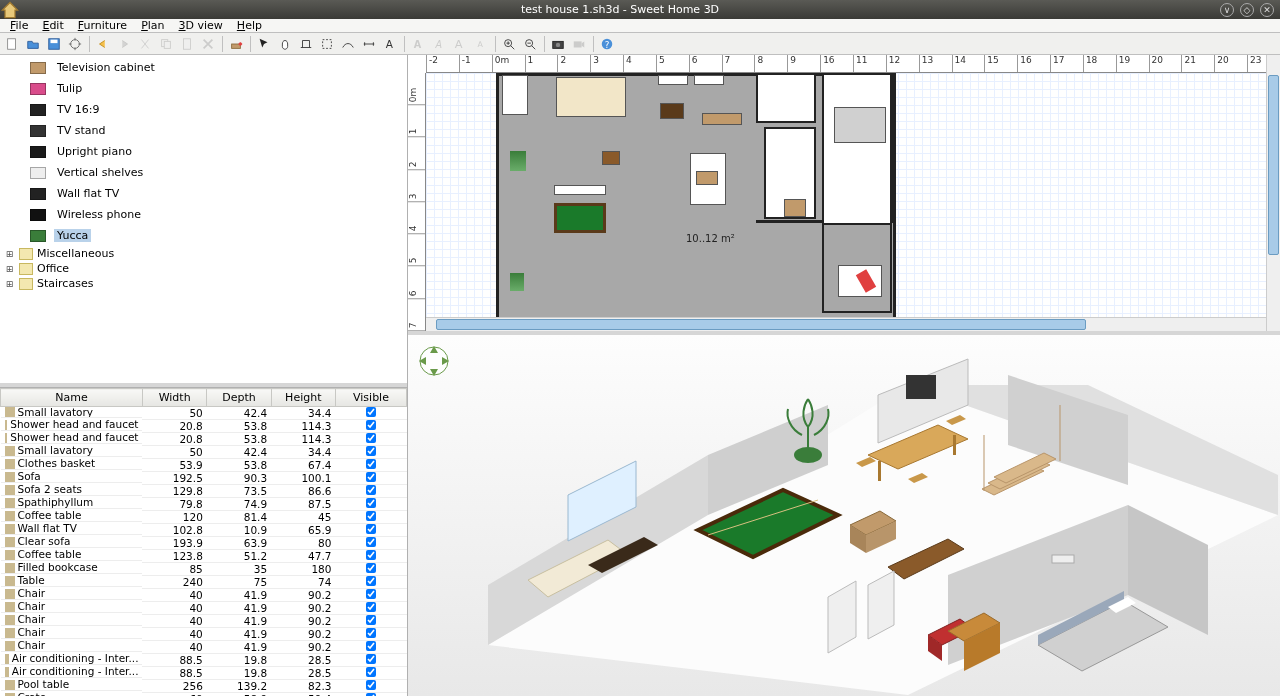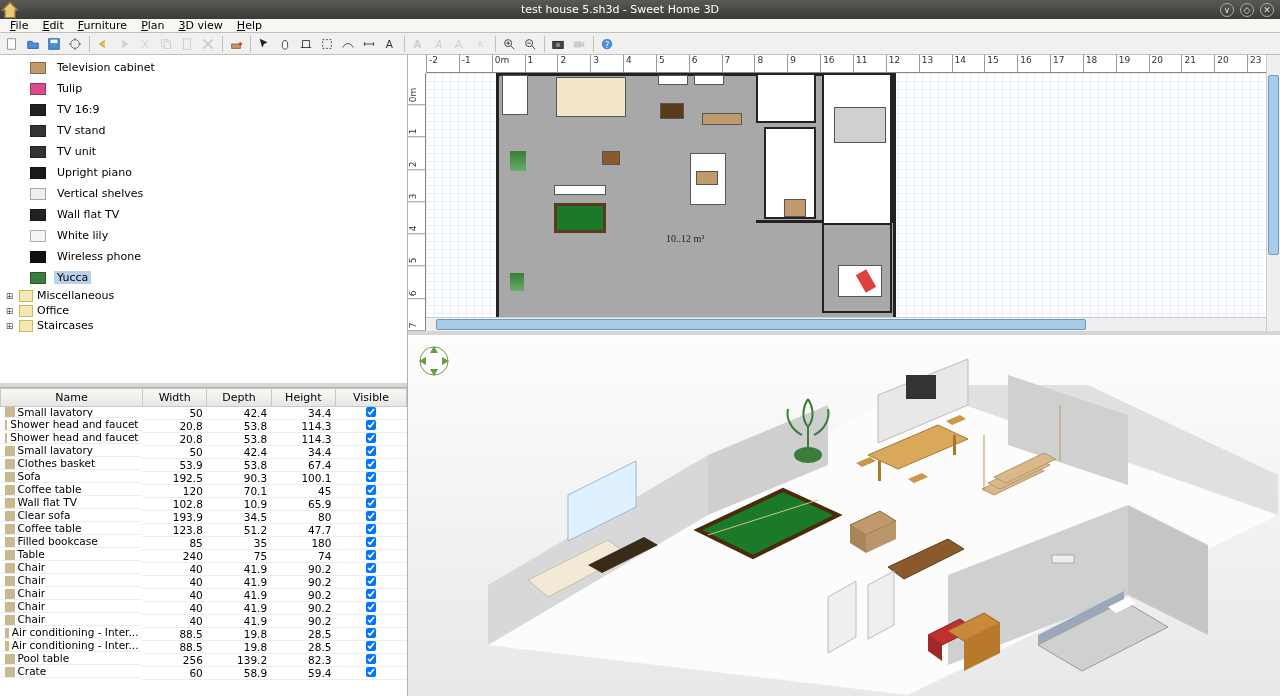--- a/index.html
+++ b/index.html
@@ -86,21 +86,21 @@
 </style>
 </head>
 <body>
 
 <div class="titlebar">
   <div class="icon">
     <svg viewBox="0 0 16 16">
         <path d="M2 8 L8 2 L14 8 L12 8 L12 14 L4 14 L4 8 Z" fill="#e8c97a" stroke="#a07a30"></path>
       </svg>
   </div>
-  <div class="title">test house 5.sh3d - Sweet Home 3D</div>
+  <div class="title">test house 1.sh3d - Sweet Home 3D</div>
   <div class="wc">
     <span>∨</span>
     <span>◇</span>
     <span>✕</span>
   </div>
 </div>
 
 <div class="menubar">
   <span><u>F</u>ile</span>
   <span><u>E</u>dit</span>
@@ -290,47 +290,35 @@
           <span class="lbl">TV 16:9</span>
         </div>
         <div class="tree-item">
           <span class="ico">
             <span style="display:inline-block;width:16px;height:12px;background:#333;border:1px solid rgba(0,0,0,.3)"></span>
           </span>
           <span class="lbl">TV stand</span>
         </div>
         <div class="tree-item">
           <span class="ico">
-            <span style="display:inline-block;width:16px;height:12px;background:#333;border:1px solid rgba(0,0,0,.3)"></span>
-          </span>
-          <span class="lbl">TV unit</span>
-        </div>
-        <div class="tree-item">
-          <span class="ico">
             <span style="display:inline-block;width:16px;height:12px;background:#1a1a1a;border:1px solid rgba(0,0,0,.3)"></span>
           </span>
           <span class="lbl">Upright piano</span>
         </div>
         <div class="tree-item">
           <span class="ico">
             <span style="display:inline-block;width:16px;height:12px;background:#eee;border:1px solid rgba(0,0,0,.3)"></span>
           </span>
           <span class="lbl">Vertical shelves</span>
         </div>
         <div class="tree-item">
           <span class="ico">
             <span style="display:inline-block;width:16px;height:12px;background:#222;border:1px solid rgba(0,0,0,.3)"></span>
           </span>
           <span class="lbl">Wall flat TV</span>
-        </div>
-        <div class="tree-item">
-          <span class="ico">
-            <span style="display:inline-block;width:16px;height:12px;background:#f5f5f5;border:1px solid rgba(0,0,0,.3)"></span>
-          </span>
-          <span class="lbl">White lily</span>
         </div>
         <div class="tree-item">
           <span class="ico">
             <span style="display:inline-block;width:16px;height:12px;background:#111;border:1px solid rgba(0,0,0,.3)"></span>
           </span>
           <span class="lbl">Wireless phone</span>
         </div>
         <div class="tree-item sel">
           <span class="ico">
             <span style="display:inline-block;width:16px;height:12px;background:#3a7d3a;border:1px solid rgba(0,0,0,.3)"></span>
@@ -409,37 +397,51 @@
               <td class="chk"><input type="checkbox" checked="" style="width: 10px; height: 10px;"></td>
             </tr>
             <tr>
               <td class="name"><span class="mini"></span>Sofa</td>
               <td class="num">192.5</td>
               <td class="num">90.3</td>
               <td class="num">100.1</td>
               <td class="chk"><input type="checkbox" checked="" style="width: 10px; height: 10px;"></td>
             </tr>
             <tr>
+              <td class="name"><span class="mini"></span>Sofa 2 seats</td>
+              <td class="num">129.8</td>
+              <td class="num">73.5</td>
+              <td class="num">86.6</td>
+              <td class="chk"><input type="checkbox" checked="" style="width: 10px; height: 10px;"></td>
+            </tr>
+            <tr>
+              <td class="name"><span class="mini"></span>Spathiphyllum</td>
+              <td class="num">79.8</td>
+              <td class="num">74.9</td>
+              <td class="num">87.5</td>
+              <td class="chk"><input type="checkbox" checked="" style="width: 10px; height: 10px;"></td>
+            </tr>
+            <tr>
               <td class="name"><span class="mini"></span>Coffee table</td>
               <td class="num">120</td>
-              <td class="num">70.1</td>
+              <td class="num">81.4</td>
               <td class="num">45</td>
               <td class="chk"><input type="checkbox" checked="" style="width: 10px; height: 10px;"></td>
             </tr>
             <tr>
               <td class="name"><span class="mini"></span>Wall flat TV</td>
               <td class="num">102.8</td>
               <td class="num">10.9</td>
               <td class="num">65.9</td>
               <td class="chk"><input type="checkbox" checked="" style="width: 10px; height: 10px;"></td>
             </tr>
             <tr>
               <td class="name"><span class="mini"></span>Clear sofa</td>
               <td class="num">193.9</td>
-              <td class="num">34.5</td>
+              <td class="num">63.9</td>
               <td class="num">80</td>
               <td class="chk"><input type="checkbox" checked="" style="width: 10px; height: 10px;"></td>
             </tr>
             <tr>
               <td class="name"><span class="mini"></span>Coffee table</td>
               <td class="num">123.8</td>
               <td class="num">51.2</td>
               <td class="num">47.7</td>
               <td class="chk"><input type="checkbox" checked="" style="width: 10px; height: 10px;"></td>
             </tr>
@@ -588,21 +590,21 @@
         <div class="furn2d pool" style="left:128px;top:130px;width:52px;height:30px"></div>
         <div class="furn2d" style="left:84px;top:78px;width:16px;height:20px;background:linear-gradient(#3a7d3a,#6aad6a);border:none"></div>
         <div class="furn2d" style="left:84px;top:200px;width:14px;height:18px;background:linear-gradient(#3a7d3a,#6aad6a);border:none"></div>
         <div class="furn2d" style="left:128px;top:112px;width:52px;height:10px;background:#fff"></div>
         <div class="furn2d" style="left:358px;top:126px;width:22px;height:18px;background:#c19a6b"></div>
         <div class="furn2d" style="left:408px;top:34px;width:52px;height:36px;background:#d0d0d0"></div>
         <div class="furn2d" style="left:412px;top:192px;width:44px;height:32px"></div>
         <div class="furn2d" style="left:434px;top:198px;width:12px;height:20px;background:#e04040;transform:rotate(-30deg);border:none"></div>
         <div class="furn2d" style="left:92px;top:252px;width:36px;height:10px"></div>
         <div class="furn2d" style="left:144px;top:252px;width:22px;height:10px;background:#5a3a1a"></div>
-        <div class="area-label" style="left:240px; top:160px;font-family:Liberation Serif, serif;">10..12 m²</div>
+        <div class="area-label" style="left:260px; top:160px;">10..12 m²</div>
       </div>
       <div class="sb-v">
           <div class="sb-thumb" style="left:1px;right:1px;top:20px;height:180px"></div>
         </div>
       <div class="sb-h">
           <div class="sb-thumb" style="top:1px;bottom:1px;left:10px;width:650px"></div>
         </div>
     </div>
 
     <div class="view3d">

